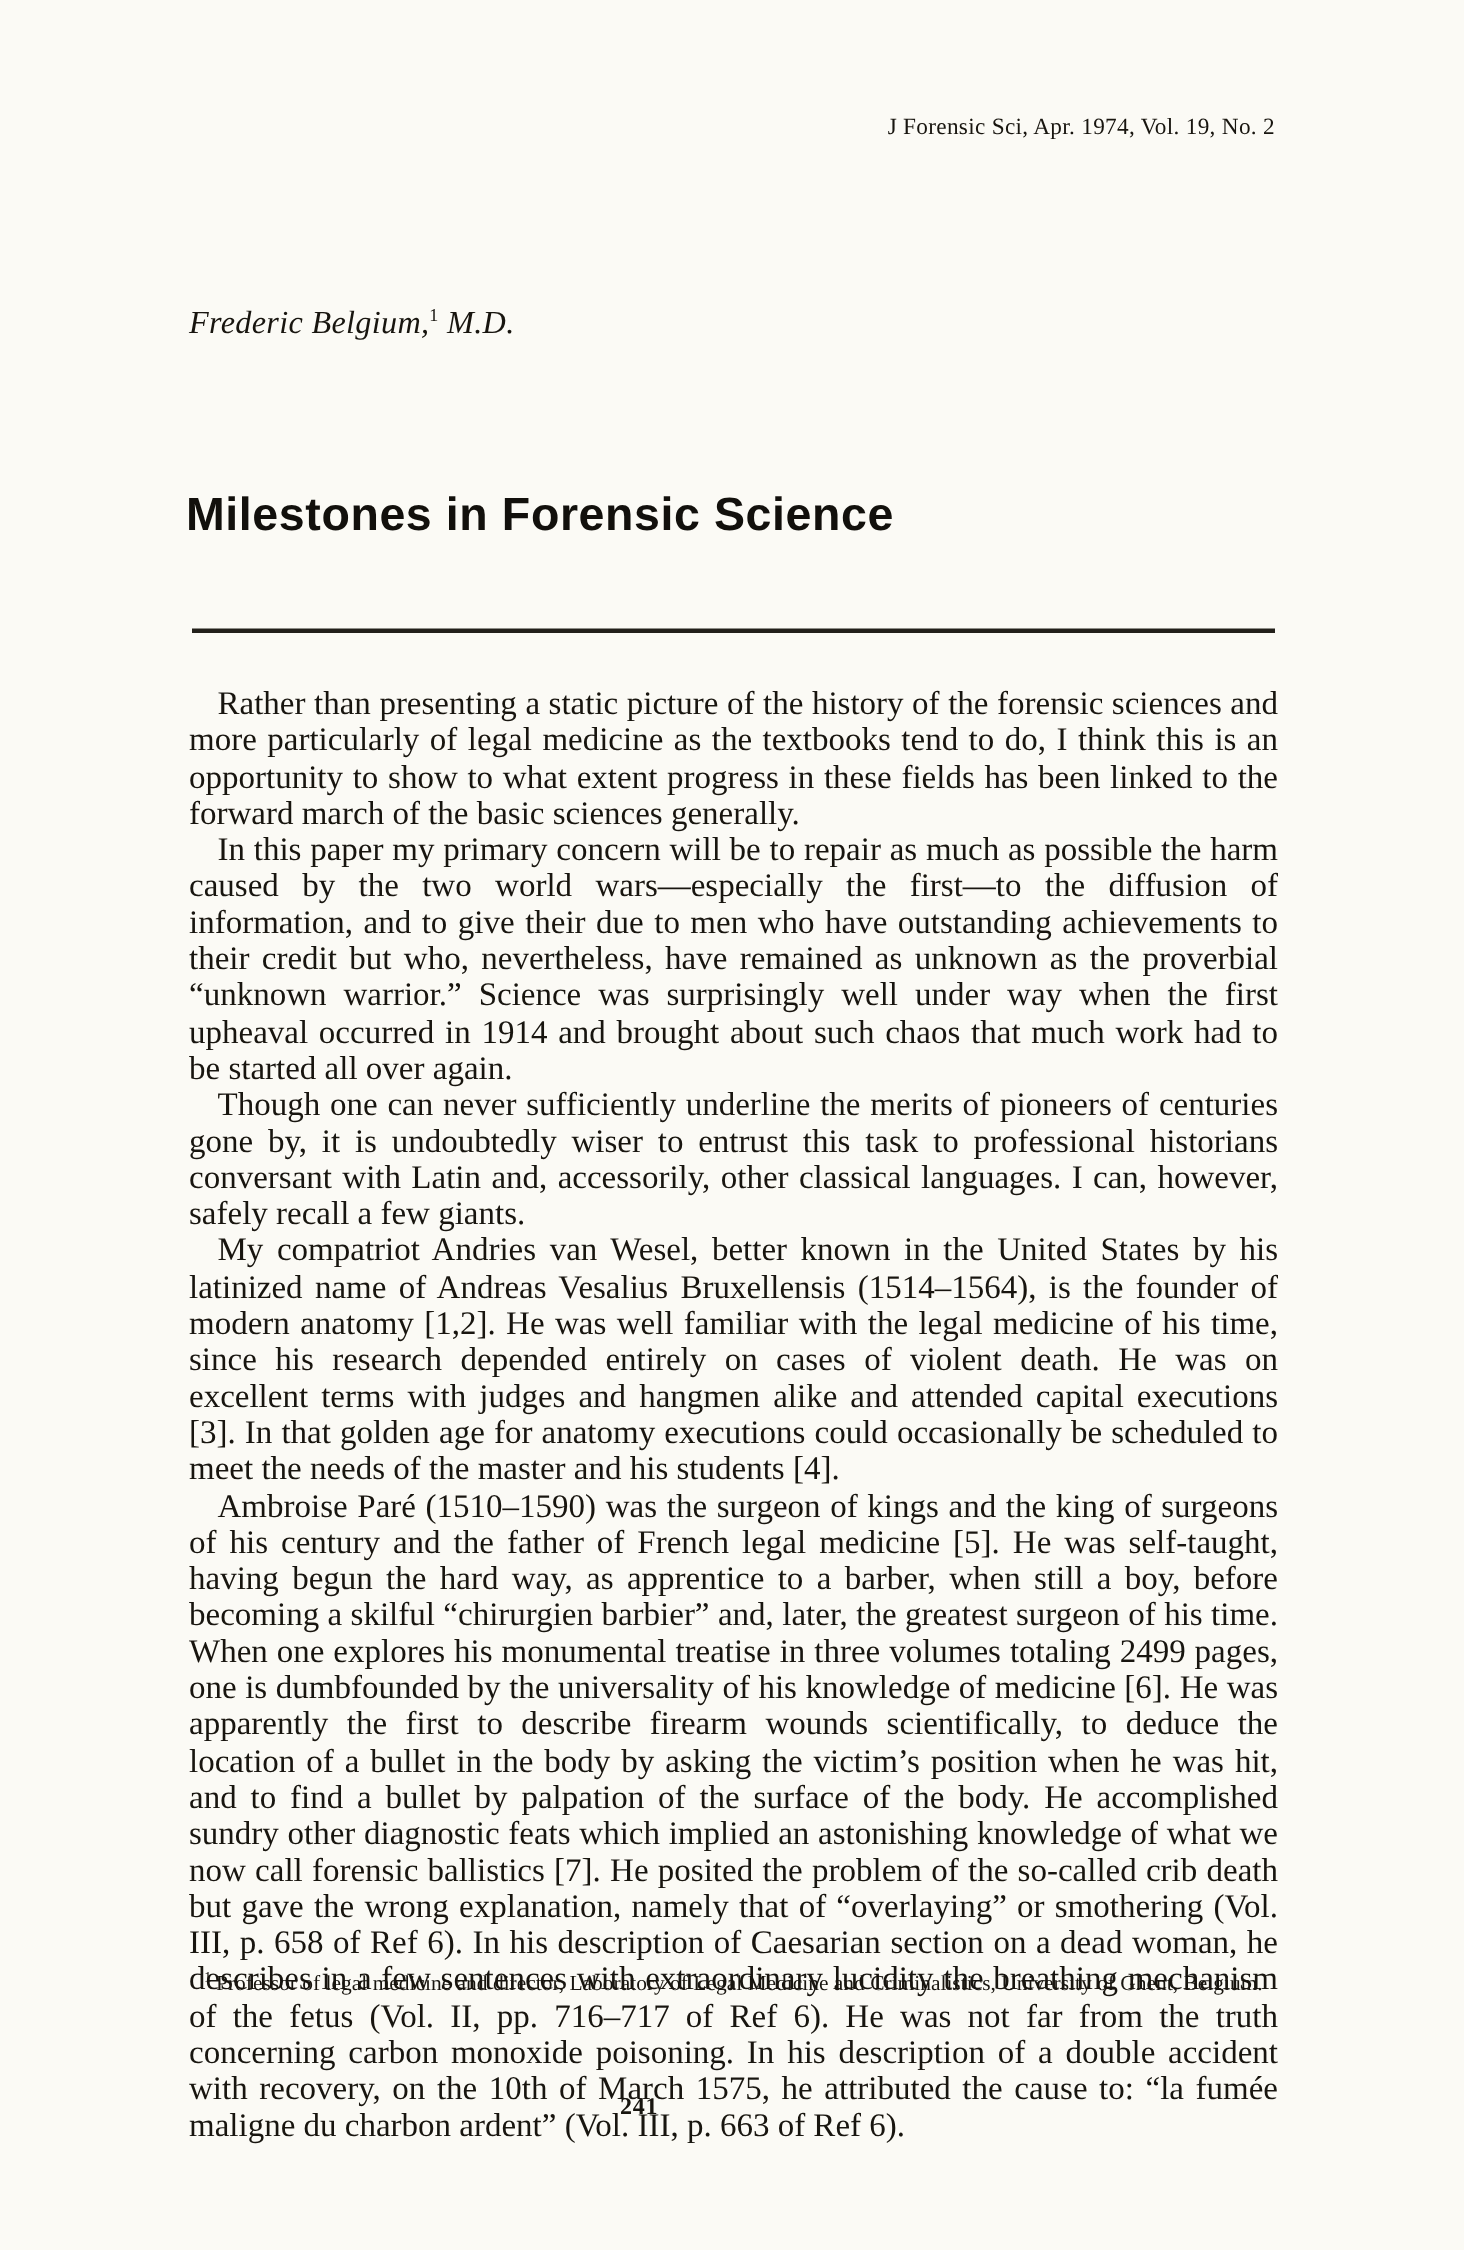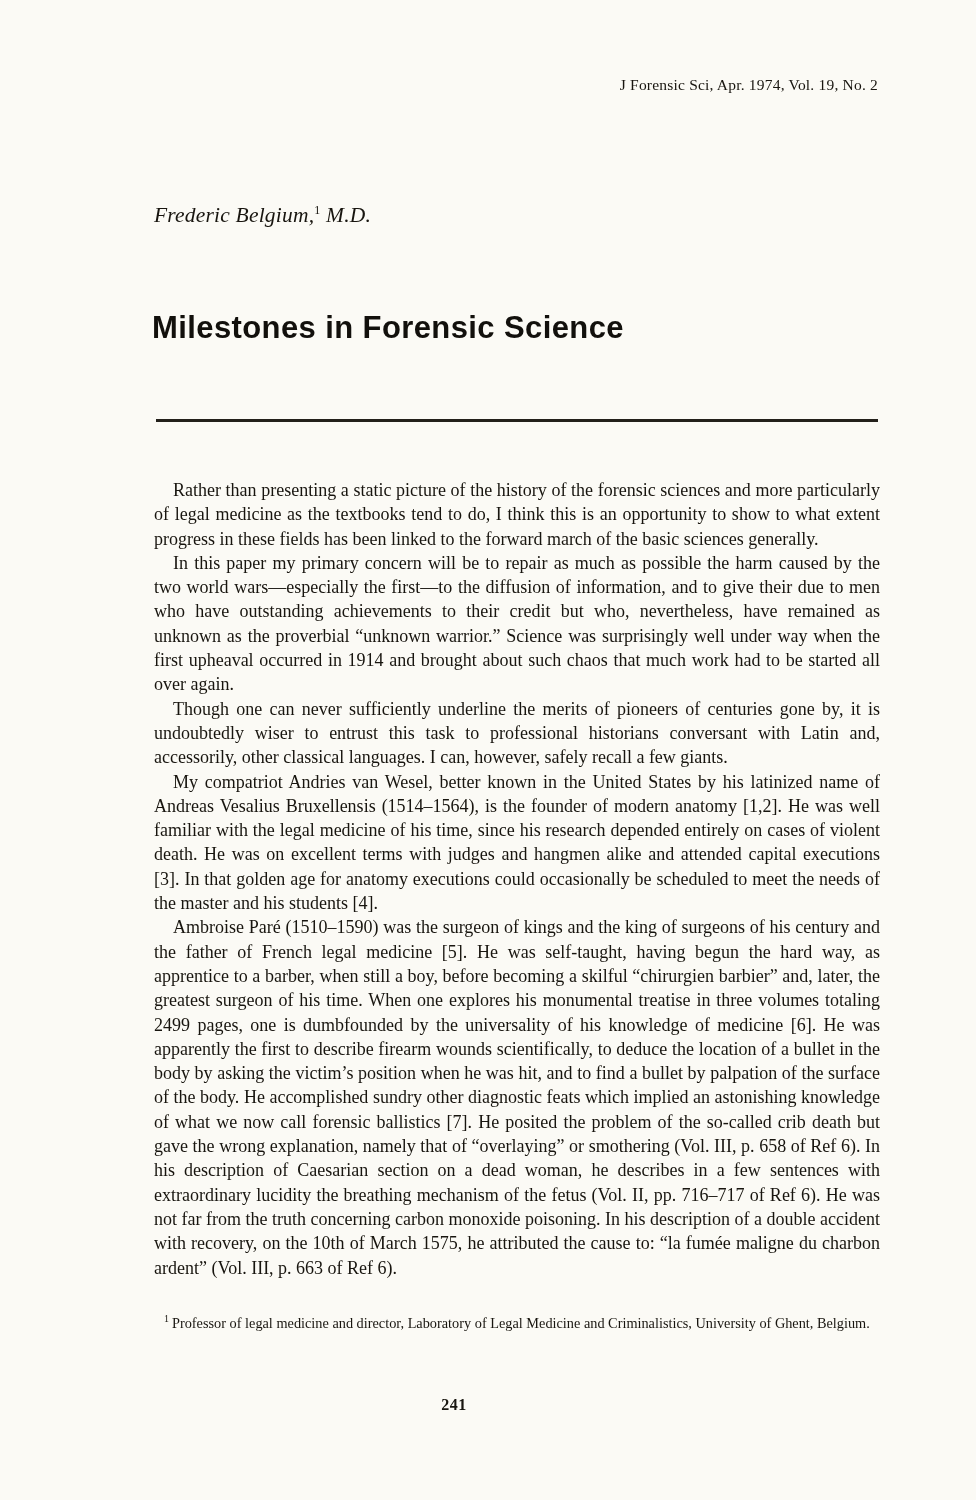--- a/index.html
+++ b/index.html
@@ -11,21 +11,20 @@
     height: 1500px;
     background: #fbfaf5;
     color: #18150f;
     font-family: "Liberation Serif", serif;
     position: relative;
     overflow: hidden;
   }
   .page {
     position: absolute;
     inset: 0;
-    margin-left: 28px;
   }
   .journal-line {
     position: absolute;
     top: 76px;
     left: 128px;
     width: 722px;
     text-align: right;
     font-size: 15.5px;
     letter-spacing: 0.2px;
   }
@@ -36,42 +35,42 @@
     font-style: italic;
     font-size: 21.5px;
     letter-spacing: 0.2px;
   }
   .author-line sup {
     font-size: 12px;
     font-style: normal;
   }
   .paper-title {
     position: absolute;
-    top: 310px;
+    top: 325px;
     left: 124px;
     font-family: "Liberation Sans", sans-serif;
     font-weight: bold;
     font-size: 31px;
     letter-spacing: 0.4px;
     color: #12100c;
   }
   .title-rule {
     position: absolute;
     top: 419px;
     left: 128px;
     width: 722px;
     height: 3px;
     background: #23201a;
   }
   .body-text {
     position: absolute;
-    top: 478px;
+    top: 457px;
     left: 126px;
     width: 726px;
-    font-size: 18px;
+    font-size: 22px;
     line-height: 24.3px;
     text-align: justify;
   }
   .body-text p {
     margin: 0;
     text-indent: 19px;
   }
   .footnotes {
     position: absolute;
     top: 1310px;

